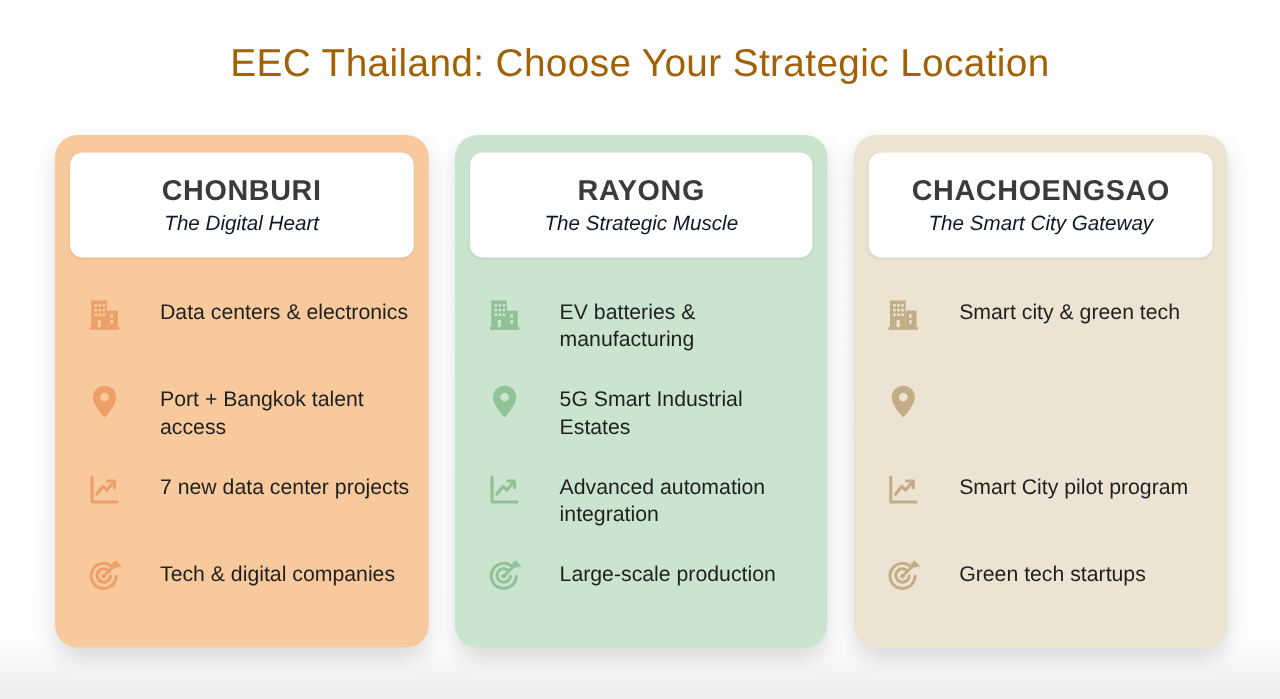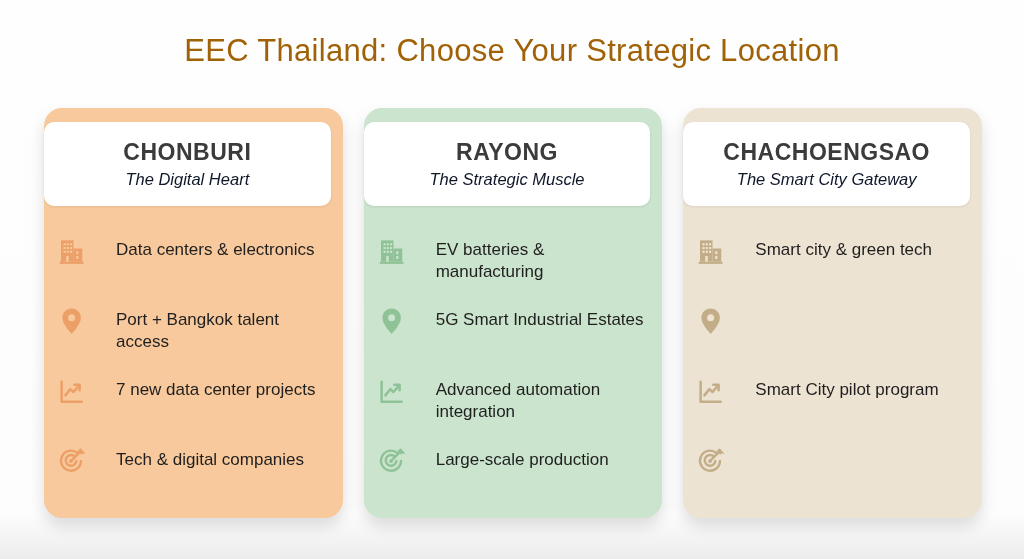--- a/index.html
+++ b/index.html
@@ -27,21 +27,21 @@
     width: 938px;
     display: flex;
     gap: 21px;
   }
   .card {
     width: 299px;
     height: 410px;
     border-radius: 18px;
     background: var(--bg);
     box-shadow: 0 8px 16px rgba(0,0,0,0.13);
-    padding: 14px 12px 0 0;
+    padding: 14px 12px 0 12px;
   }
   .card-header {
     background: #ffffff;
     border-radius: 10px;
     height: 84px;
     display: flex;
     flex-direction: column;
     align-items: center;
     justify-content: center;
     box-shadow: 0 1px 3px rgba(0,0,0,0.08);
@@ -241,17 +241,18 @@
             </svg>
           </span>
         <span class="item-text">Smart City pilot program</span>
       </div>
       <div class="card-item">
         <span class="item-icon">
             <svg viewBox="0 0 24 24">
               <use href="#ic-target"></use>
             </svg>
           </span>
+        <span class="item-text">Green tech startups</span>
       </div>
     </div>
   </section>
 
 </div>
 
 </body></html>

